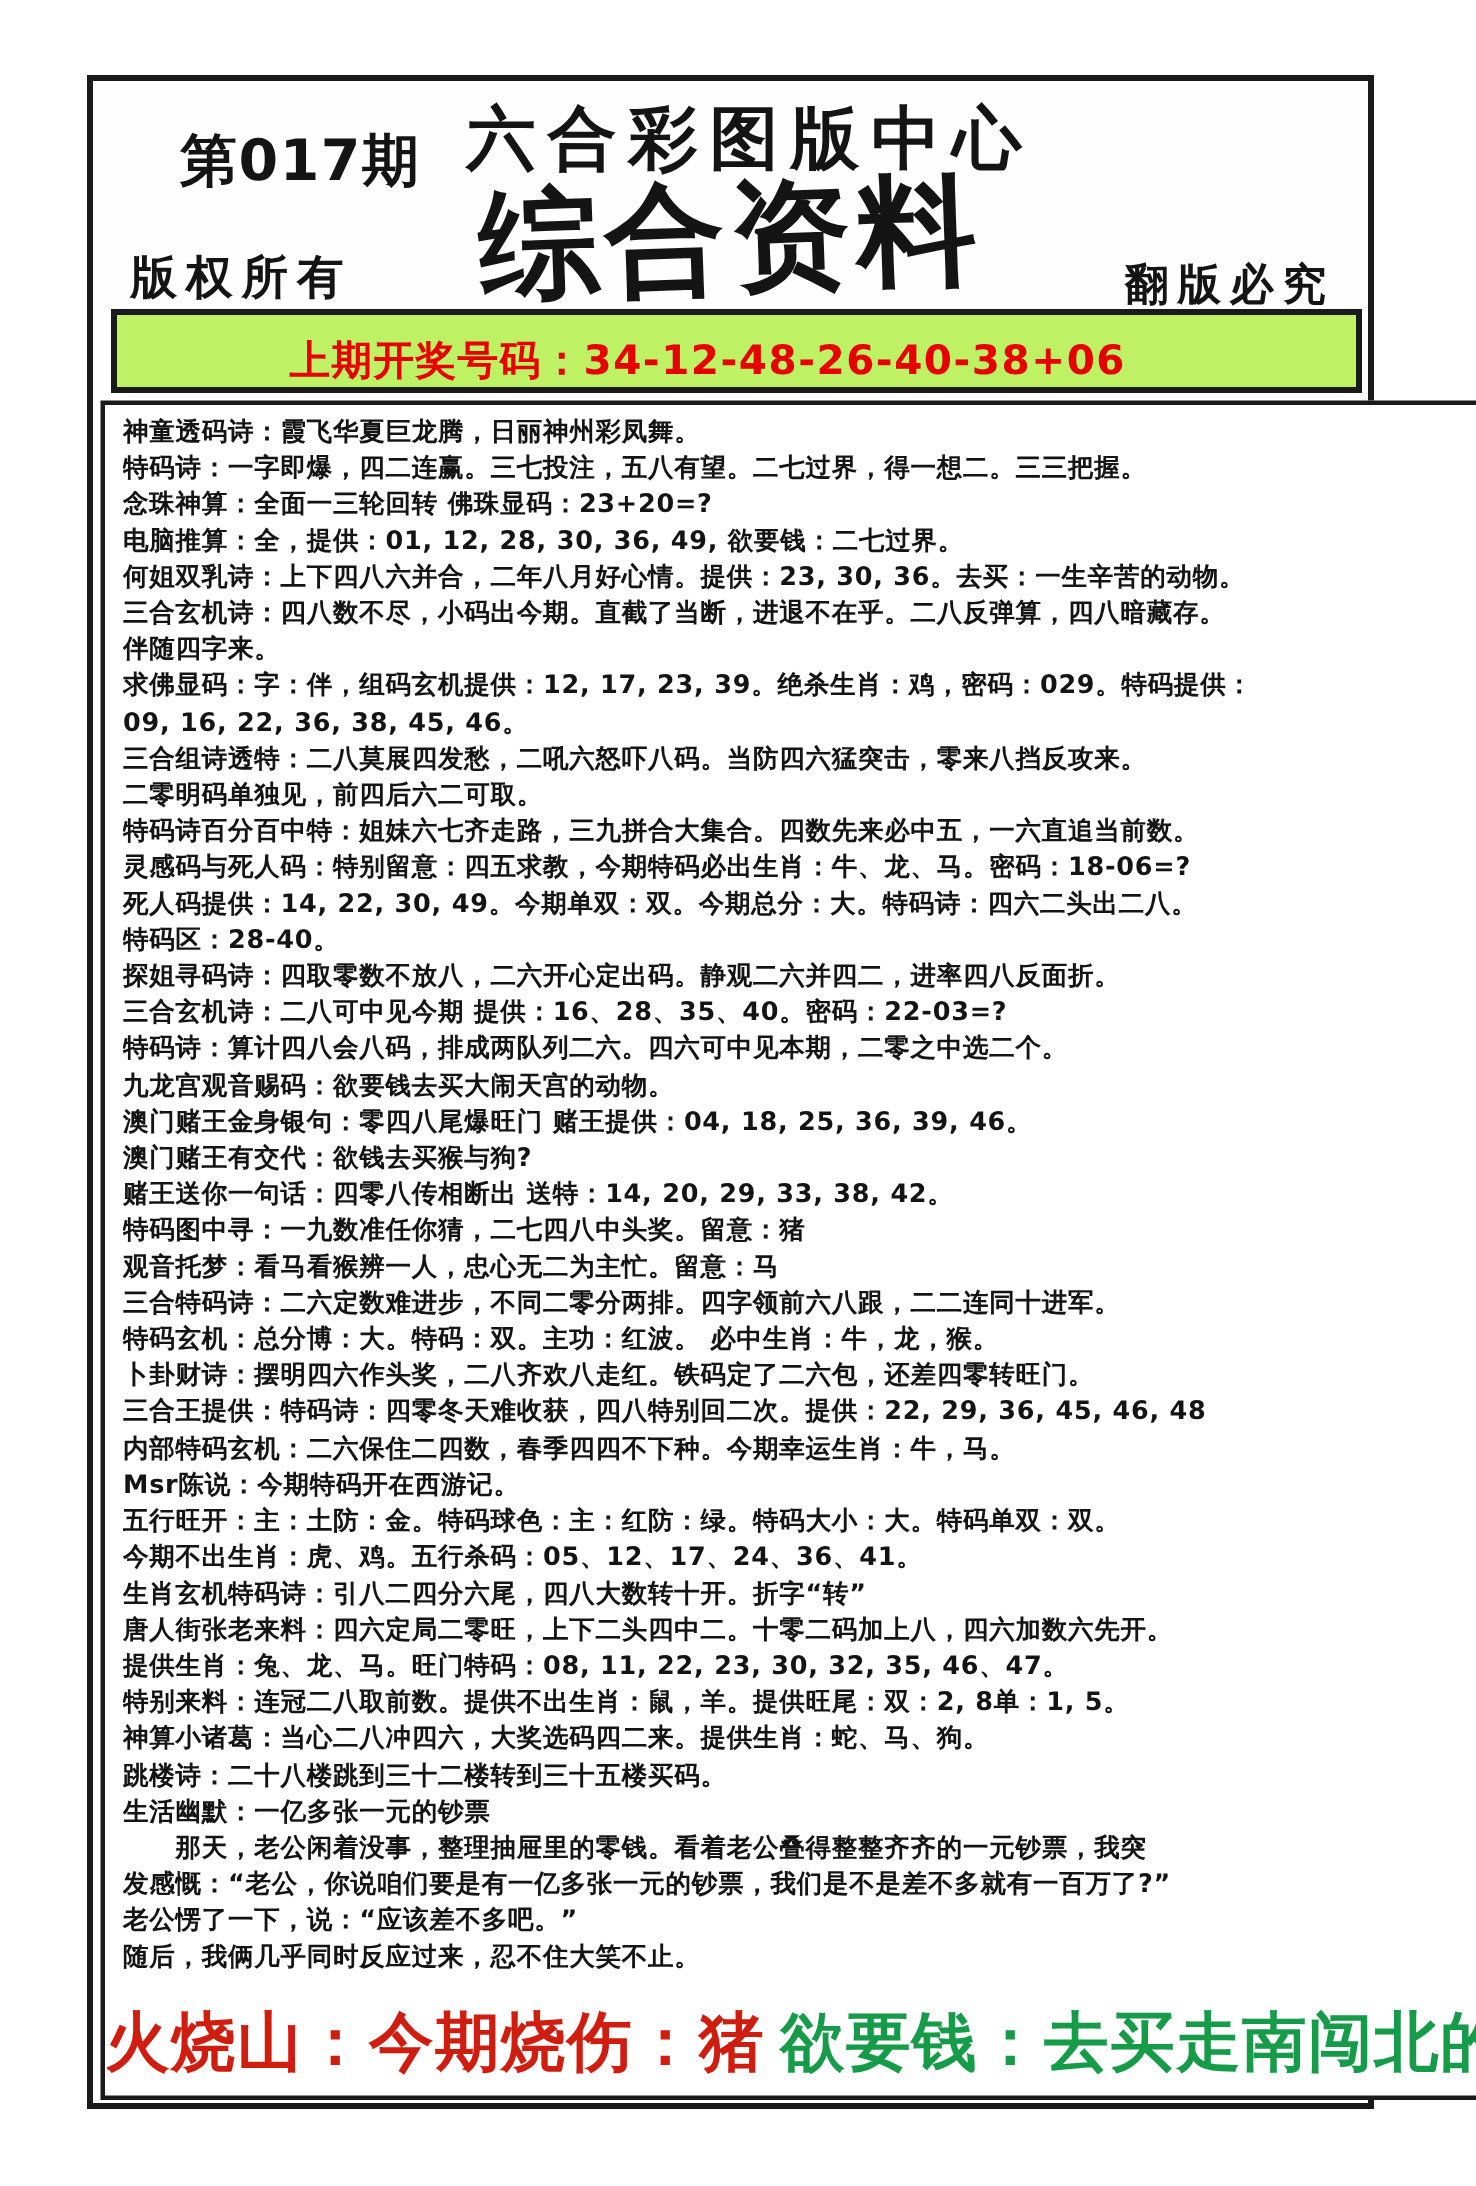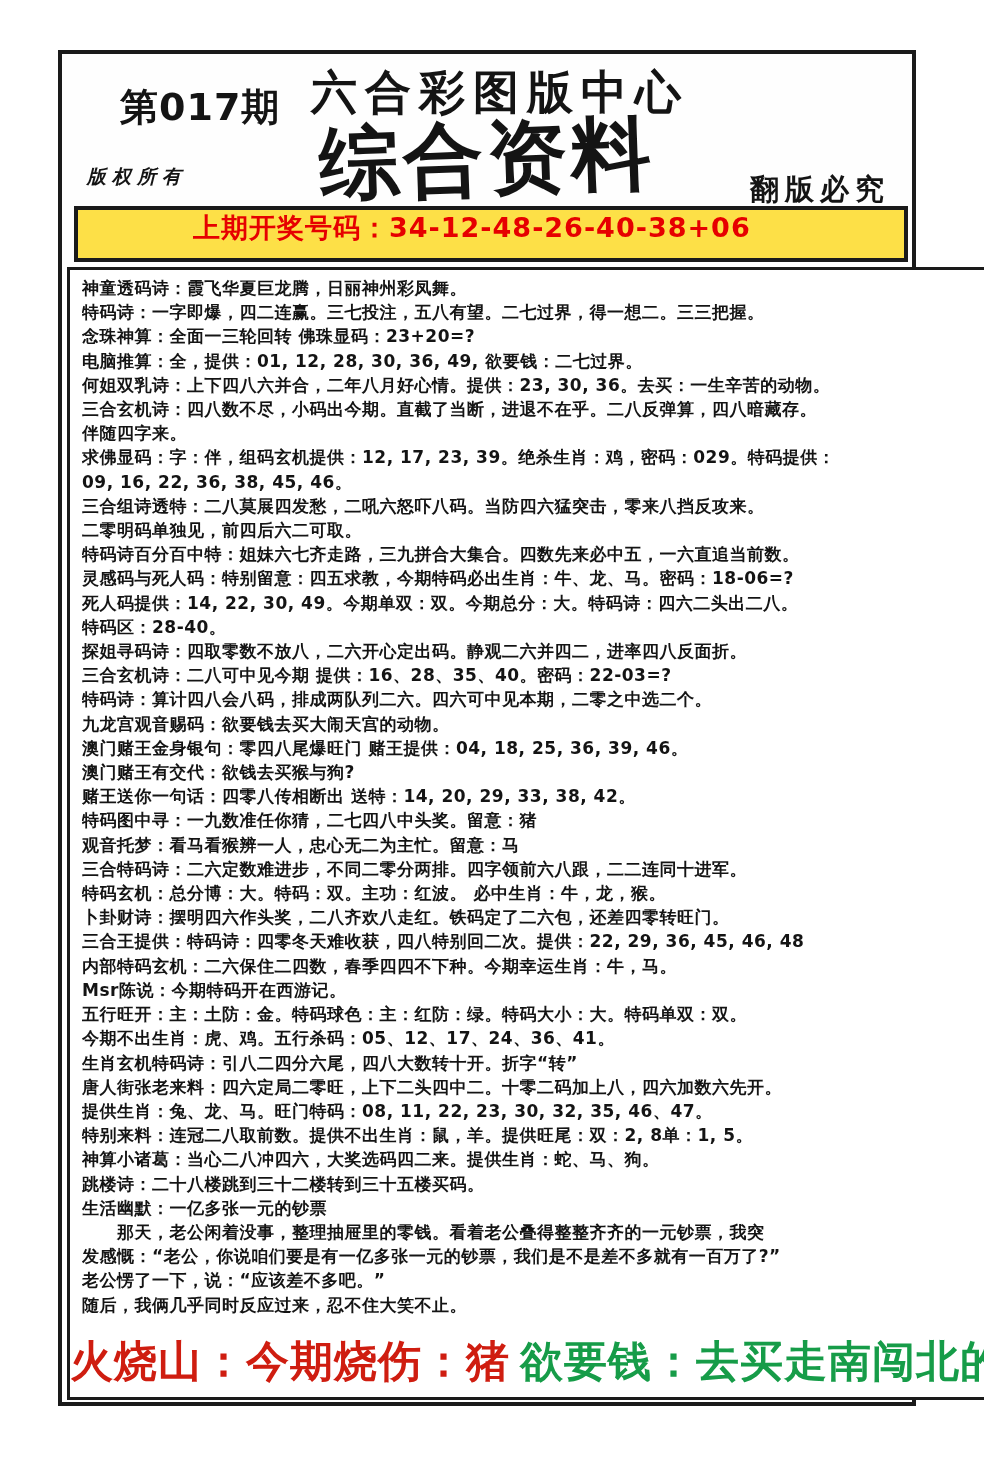--- a/index.html
+++ b/index.html
@@ -23,30 +23,30 @@
     font-family:"DejaVu Serif","Liberation Serif",serif;
     padding-left:26px;
   }
   .main-title{
     position:absolute;left:0;right:0;top:52px;text-align:center;
     font-size:80px;font-weight:bold;letter-spacing:4px;
     font-family:"DejaVu Serif","Liberation Serif",serif;
     transform:rotate(-2deg);
   }
   .copy-left{
-    position:absolute;left:25px;top:110px;font-size:19px;font-weight:bold;letter-spacing:6px;font-style:italic;
+    position:absolute;left:25px;top:110px;font-size:31px;font-weight:bold;letter-spacing:6px;
   }
   .copy-right{
     position:absolute;right:22px;top:116px;font-size:29px;font-weight:bold;letter-spacing:6px;
   }
   
   .draw-box{
     position:absolute;left:12px;top:152px;width:826px;height:48px;
-    border:4px solid #1a1a1a;box-sizing:content-box;background:#fde047;
-    display:flex;align-items:flex-start;
+    border:4px solid #1a1a1a;box-sizing:content-box;background:#bef264;
+    display:flex;align-items:flex-end;
   }
   .draw-text{
     margin-left:115px;font-size:27px;font-weight:bold;color:#e60000;
     white-space:nowrap;letter-spacing:1px;
   }
   
   .body-box{
     position:absolute;left:5px;top:213px;width:960px;height:1133px;
     border:3px solid #1a1a1a;box-sizing:border-box;background:#fff;
     padding:6px 18px 0 12px;overflow:hidden;

